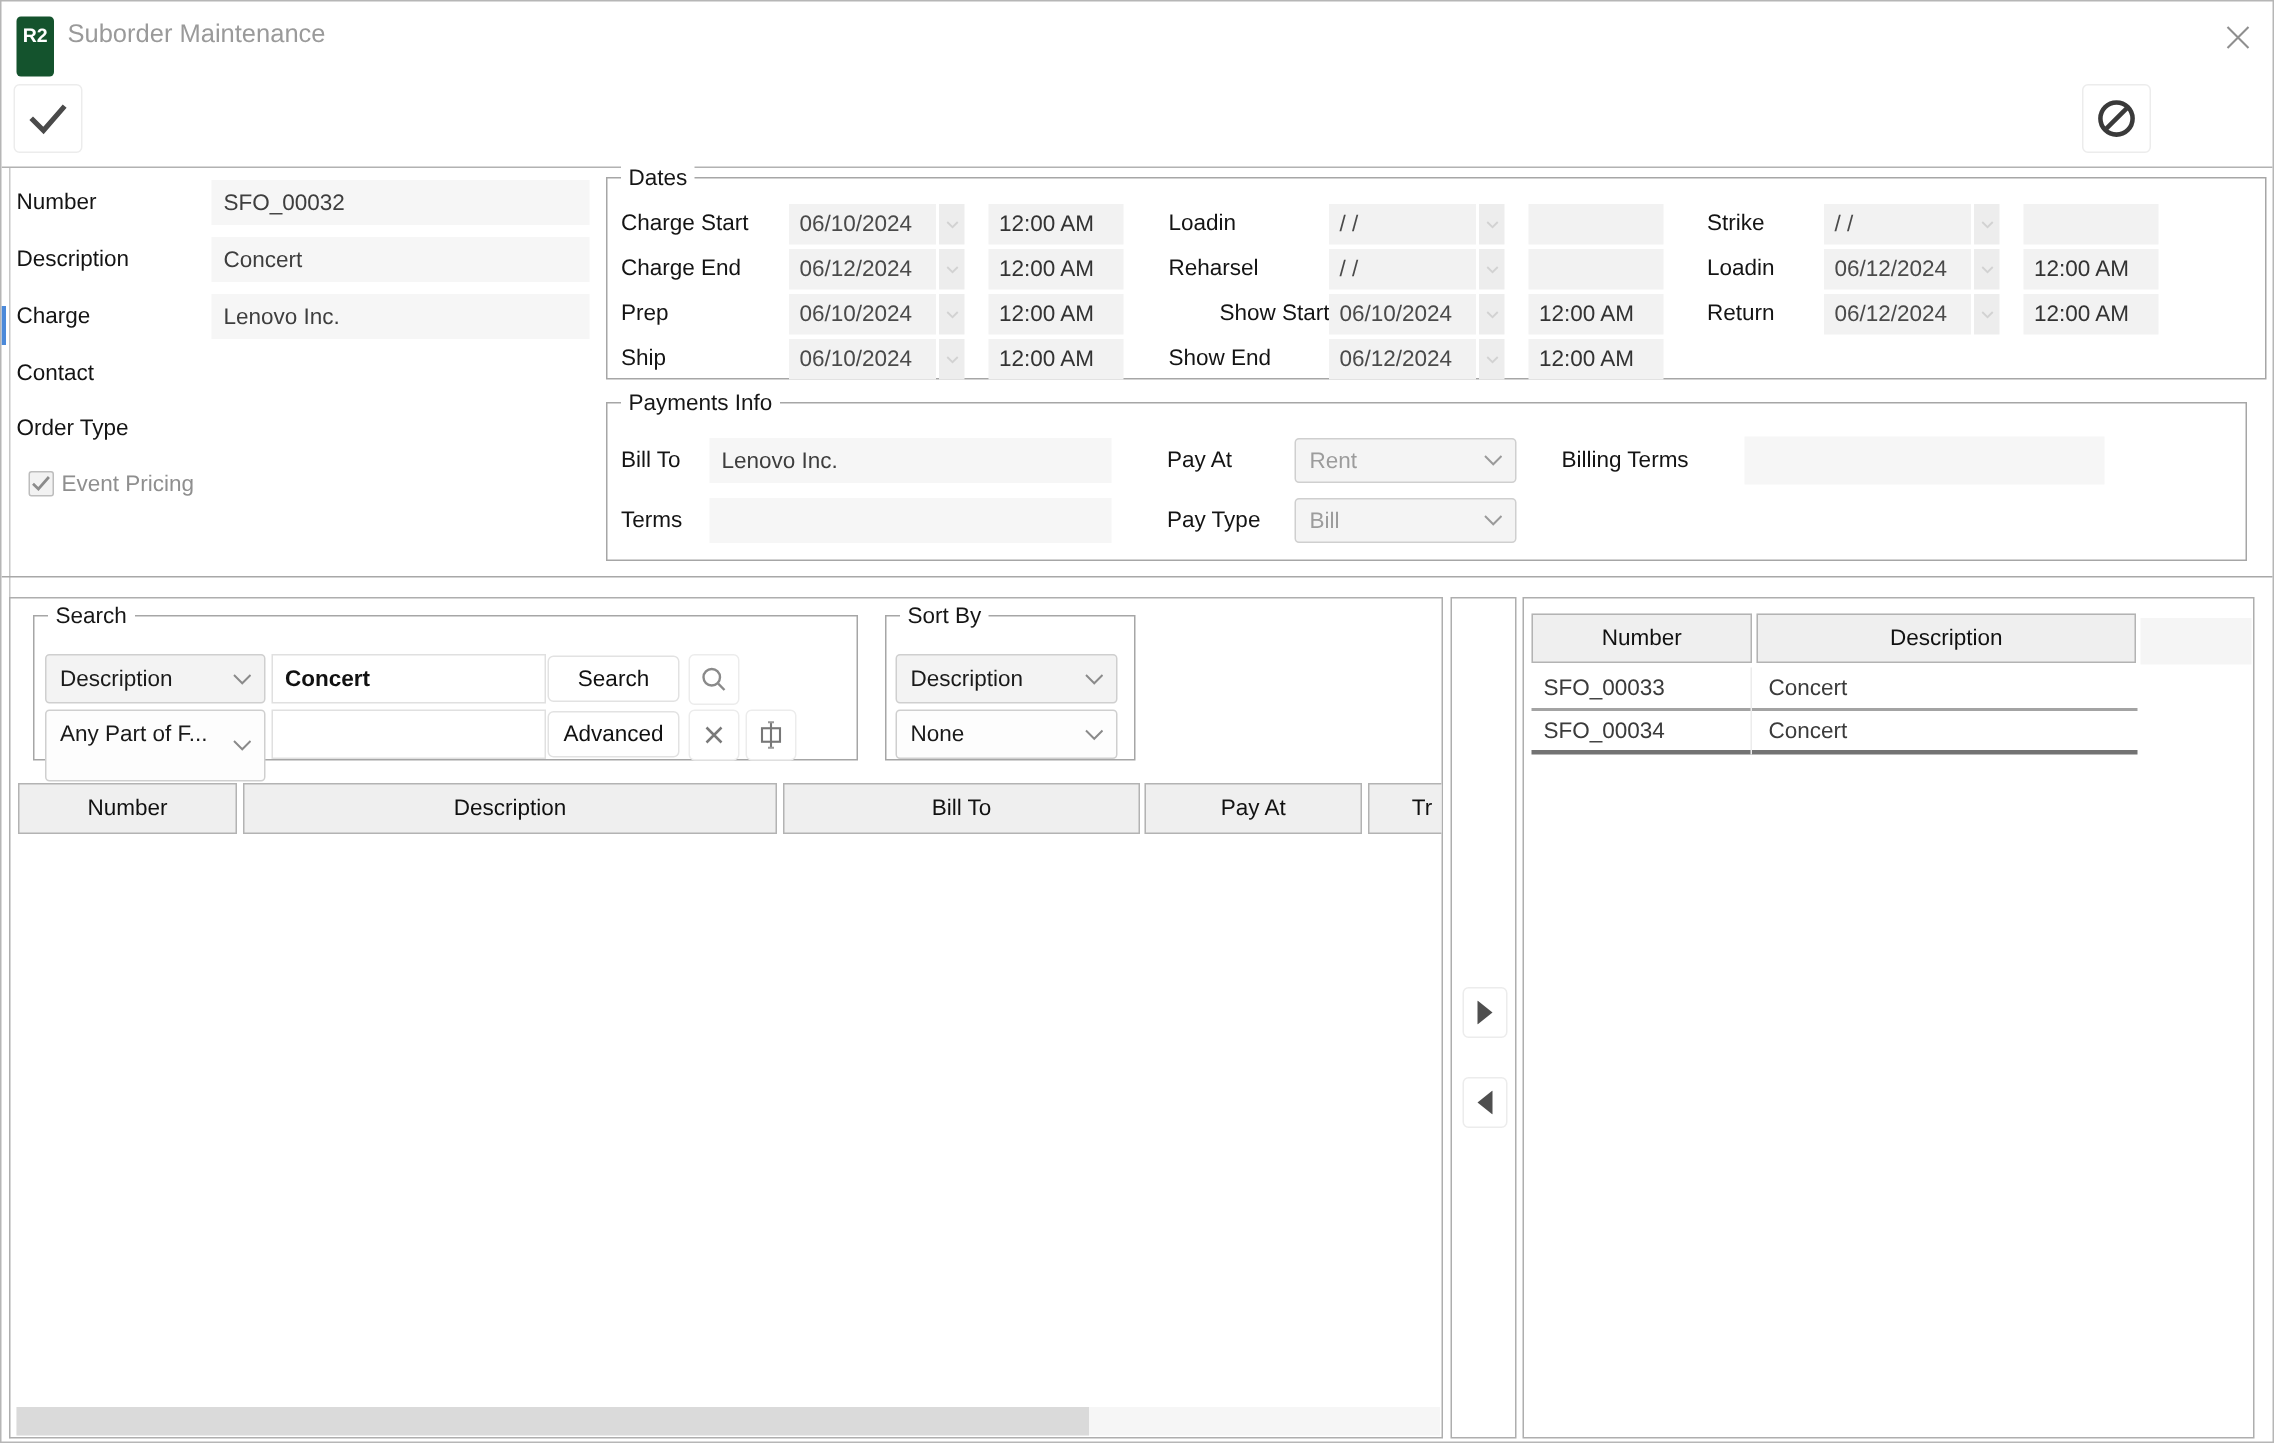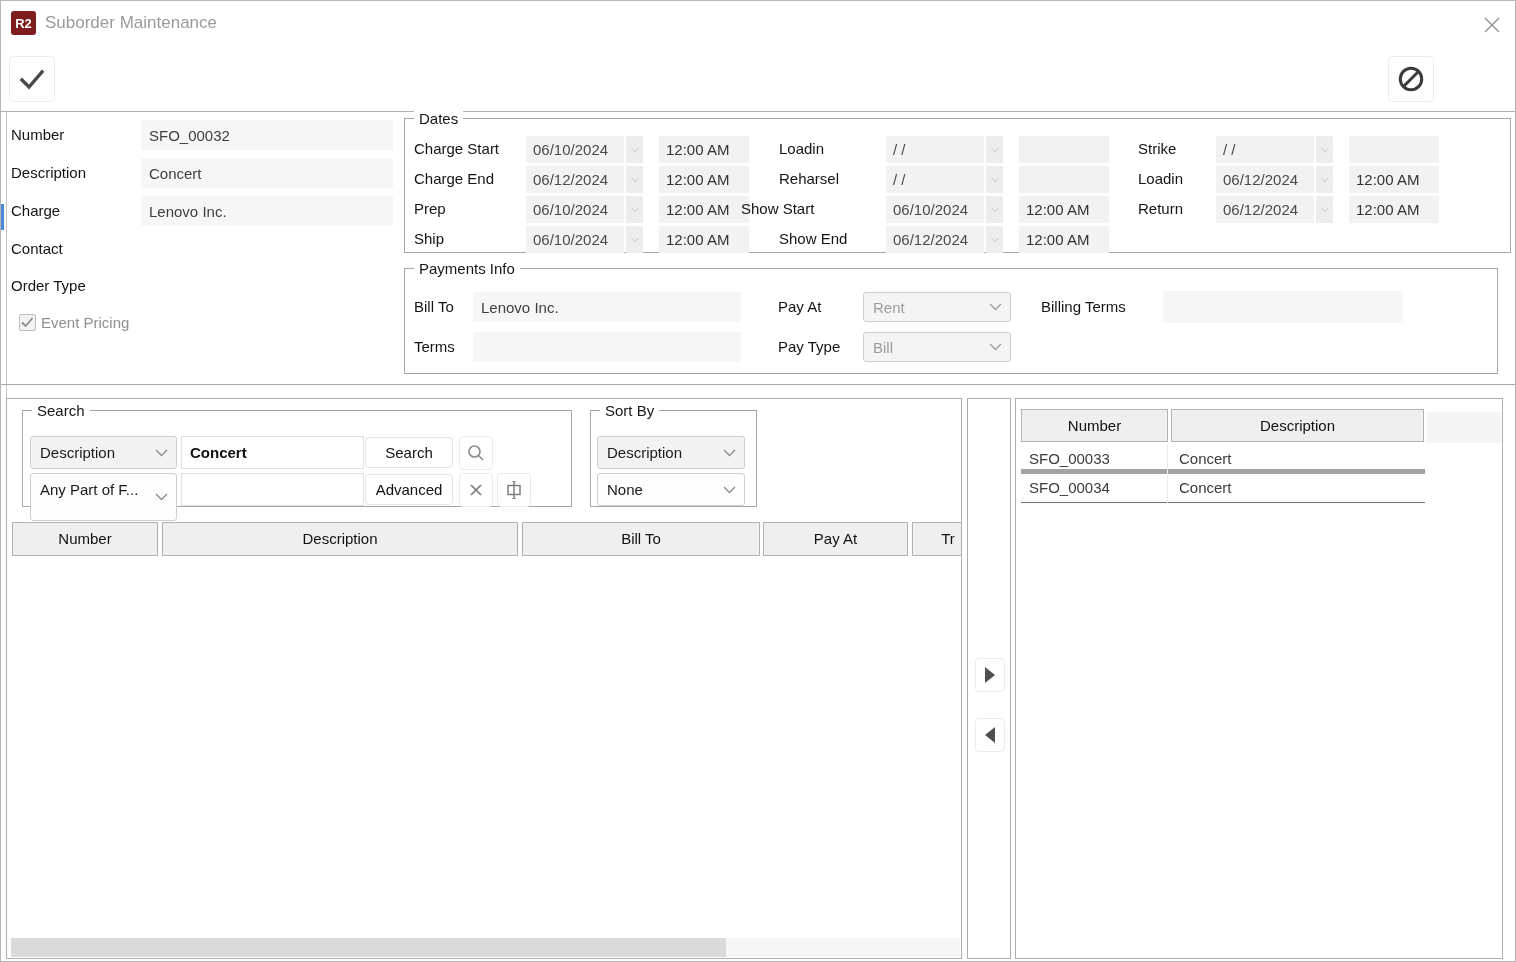--- a/index.html
+++ b/index.html
@@ -37,21 +37,21 @@
             white-space:nowrap; overflow:hidden; }
   .sep-v { background:#c8c8c8; width:1px; }
   input.searchbox { border:1px solid #e0e0e0; background:#fff; font-size:15px;
                     padding:0 8px; font-family:"Liberation Sans", sans-serif; color:#111; }
 </style>
 </head>
 <body>
 
 <div id="app">
 
-  <div class="abs" style="left:10px;top:10px;width:25px;height:24px;background:#7f1d1d;border-radius:3px;color:#fff;font-size:13px;font-weight:bold;text-align:center;line-height:25px;">R2</div>
+  <div class="abs" style="left:10px;top:10px;width:25px;height:40px;background:#14532d;border-radius:3px;color:#fff;font-size:13px;font-weight:bold;text-align:center;line-height:25px;">R2</div>
   <div class="abs" style="left:44px;top:12px;font-size:17px;color:#9a9a9a;">Suborder Maintenance</div>
   <div class="abs" style="left:1477px;top:10px;width:28px;height:28px;display:flex;align-items:center;justify-content:center;">
     <svg width="20" height="20" viewBox="0 0 20 20">
         <path d="M3 3 L17 17 M17 3 L3 17" stroke="#8f8f8f" stroke-width="1.4" fill="none"></path>
       </svg>
   </div>
 
   <div class="abs iconbtn" style="left:8px;top:55px;width:46px;height:46px;">
     <svg width="28" height="24" viewBox="0 0 28 24">
       <path d="M4 13 L11 20 L24 5" stroke="#4a4a4a" stroke-width="3.4" fill="none" stroke-linecap="square"></path>
@@ -133,21 +133,21 @@
 
   <div class="abs lbl" style="left:778px;top:169px;">Reharsel</div>
   <div class="abs datefld" style="left:885px;top:165px;width:98px;height:27px;">/  /</div>
   <div class="abs spin" style="left:985px;top:165px;width:17px;height:27px;">
       <svg width="9" height="6" viewBox="0 0 9 6">
         <path d="M1 1 L4.5 4.5 L8 1" stroke="#d2d2d2" stroke-width="1.2" fill="none"></path>
       </svg>
     </div>
   <div class="abs datefld" style="left:1018px;top:165px;width:90px;height:27px;"></div>
 
-  <div class="abs lbl" style="left:740px;top:199px;">Show Start</div>
+  <div class="abs lbl" style="left:812px;top:199px;">Show Start</div>
   <div class="abs datefld" style="left:885px;top:195px;width:98px;height:27px;">06/10/2024</div>
   <div class="abs spin" style="left:985px;top:195px;width:17px;height:27px;">
       <svg width="9" height="6" viewBox="0 0 9 6">
         <path d="M1 1 L4.5 4.5 L8 1" stroke="#d2d2d2" stroke-width="1.2" fill="none"></path>
       </svg>
     </div>
   <div class="abs datefld" style="left:1018px;top:195px;width:90px;height:27px;color:#333;">12:00 AM</div>
 
   <div class="abs lbl" style="left:778px;top:229px;">Show End</div>
   <div class="abs datefld" style="left:885px;top:225px;width:98px;height:27px;">06/12/2024</div>
@@ -290,23 +290,23 @@
         <path d="M11 0 L1 8 L11 16 Z" fill="#4f4f4f"></path>
       </svg>
     </div>
   </div>
 
   <div class="abs panel" style="left:1014px;top:397px;width:488px;height:561px;">
     <div class="abs hdrcell" style="left:5px;top:10px;width:147px;height:33px;">Number</div>
     <div class="abs hdrcell" style="left:155px;top:10px;width:253px;height:33px;">Description</div>
     <div class="abs" style="left:411px;top:13px;width:74px;height:31px;background:#f5f5f5;"></div>
 
-    <div class="abs" style="left:5px;top:46px;width:404px;height:29px;border-bottom:5px solid #a3a3a3;">
+    <div class="abs" style="left:5px;top:46px;width:404px;height:29px;border-bottom:2px solid #a3a3a3;">
       <div class="rowtxt abs" style="left:0;top:0;width:147px;border-right:1px solid #ececec;height:29px;">SFO_00033</div>
       <div class="rowtxt abs" style="left:150px;top:0;width:253px;height:29px;">Concert</div>
     </div>
-    <div class="abs" style="left:5px;top:75px;width:404px;height:29px;border-bottom:1px solid #737373;">
+    <div class="abs" style="left:5px;top:75px;width:404px;height:29px;border-bottom:3px solid #737373;">
       <div class="rowtxt abs" style="left:0;top:0;width:147px;border-right:1px solid #ececec;height:29px;">SFO_00034</div>
       <div class="rowtxt abs" style="left:150px;top:0;width:253px;height:29px;">Concert</div>
     </div>
   </div>
 
 </div>
 
 </body></html>

